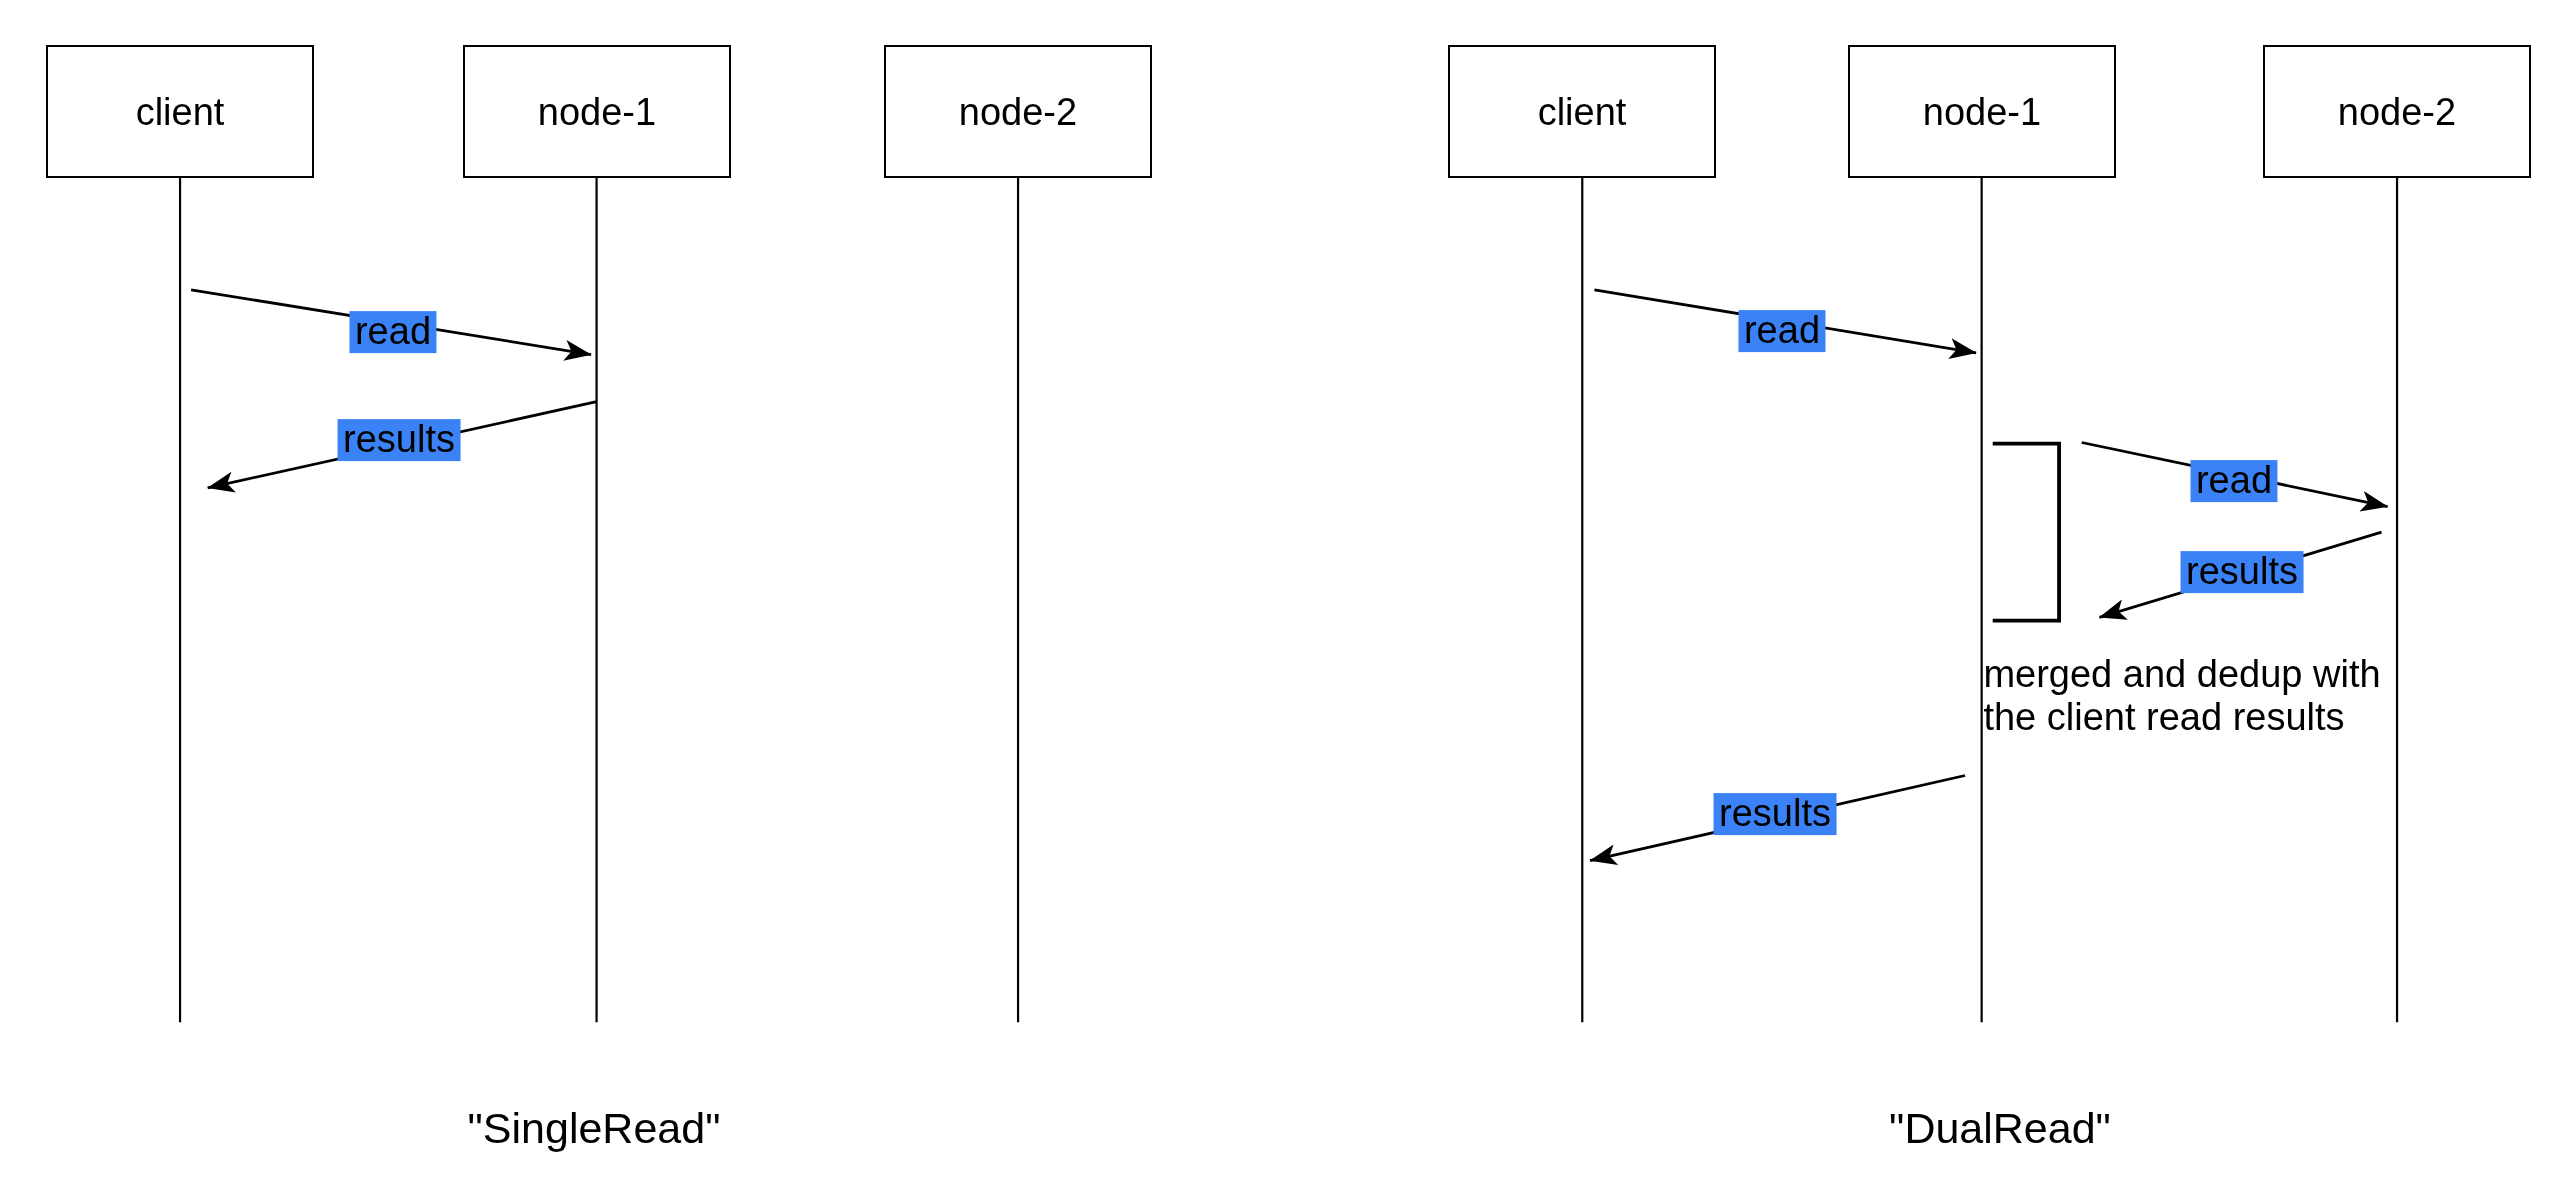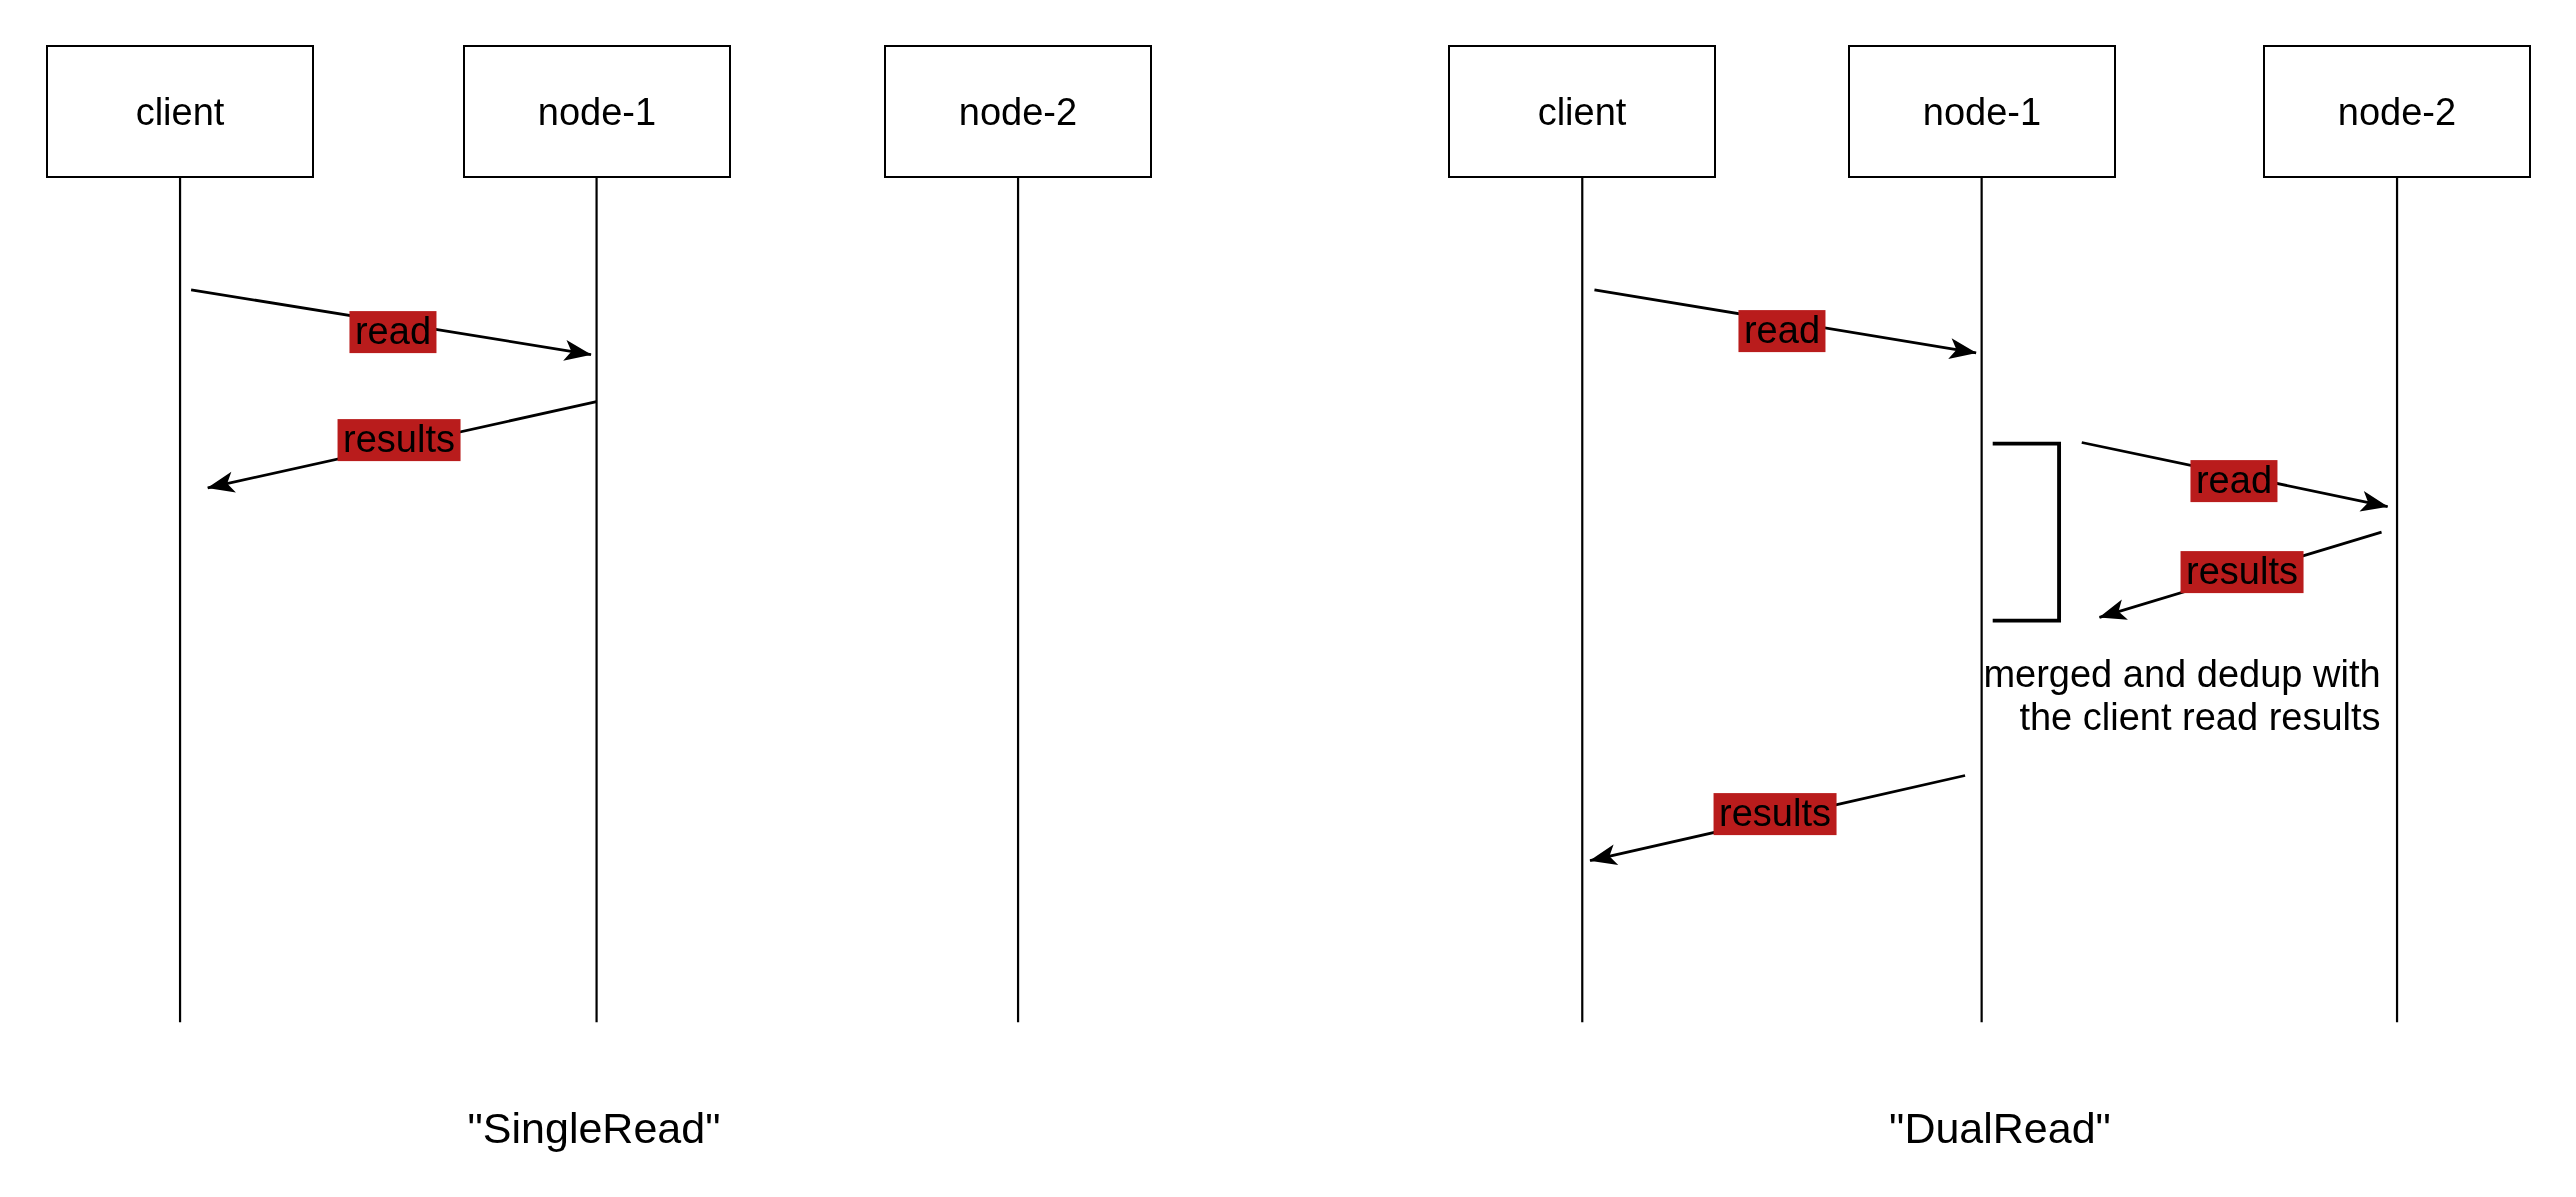--- a/index.html
+++ b/index.html
@@ -33,32 +33,32 @@
     display: flex;
     align-items: center;
     justify-content: center;
     font-size: 38px;
     line-height: 1;
     top: 45px;
   }
   .msg-label {
     position: absolute;
     transform: translate(-50%, -50%);
-    background: #b91c1c;
+    background: #3b82f6;
     padding: 0 5.5px;
     font-size: 38px;
     line-height: 1.1;
     white-space: nowrap;
   }
   .note {
     position: absolute;
     transform: translate(-50%, -50%);
     font-size: 38px;
     line-height: 43px;
-    text-align: right;
+    text-align: left;
     white-space: nowrap;
   }
   .caption {
     position: absolute;
     transform: translate(-50%, -50%);
     font-size: 43px;
     line-height: 1.1;
     white-space: nowrap;
   }
   

